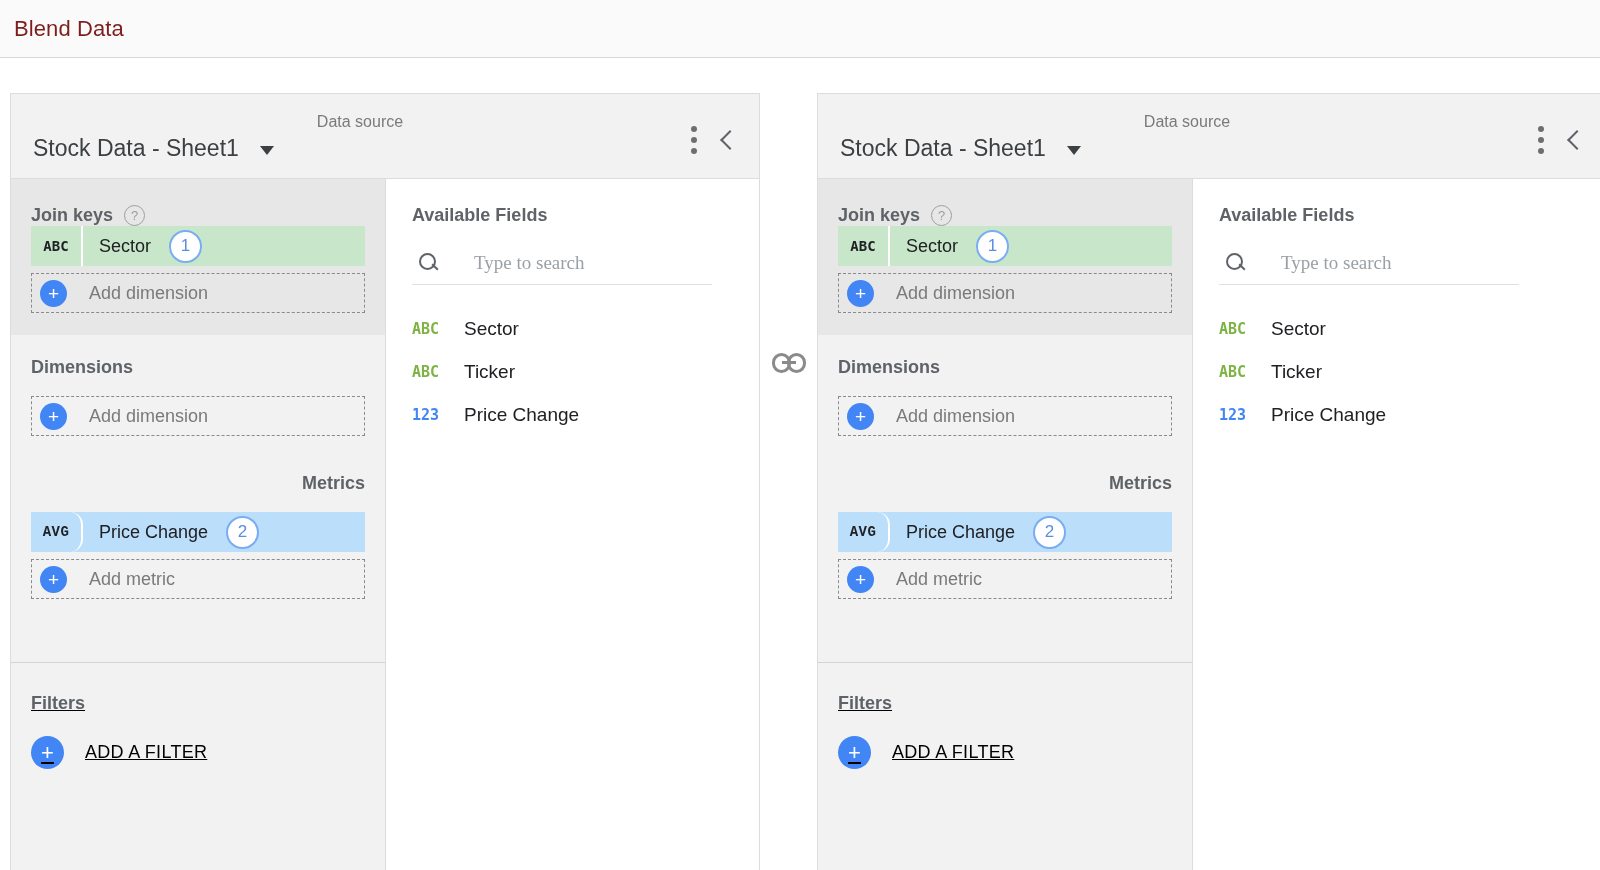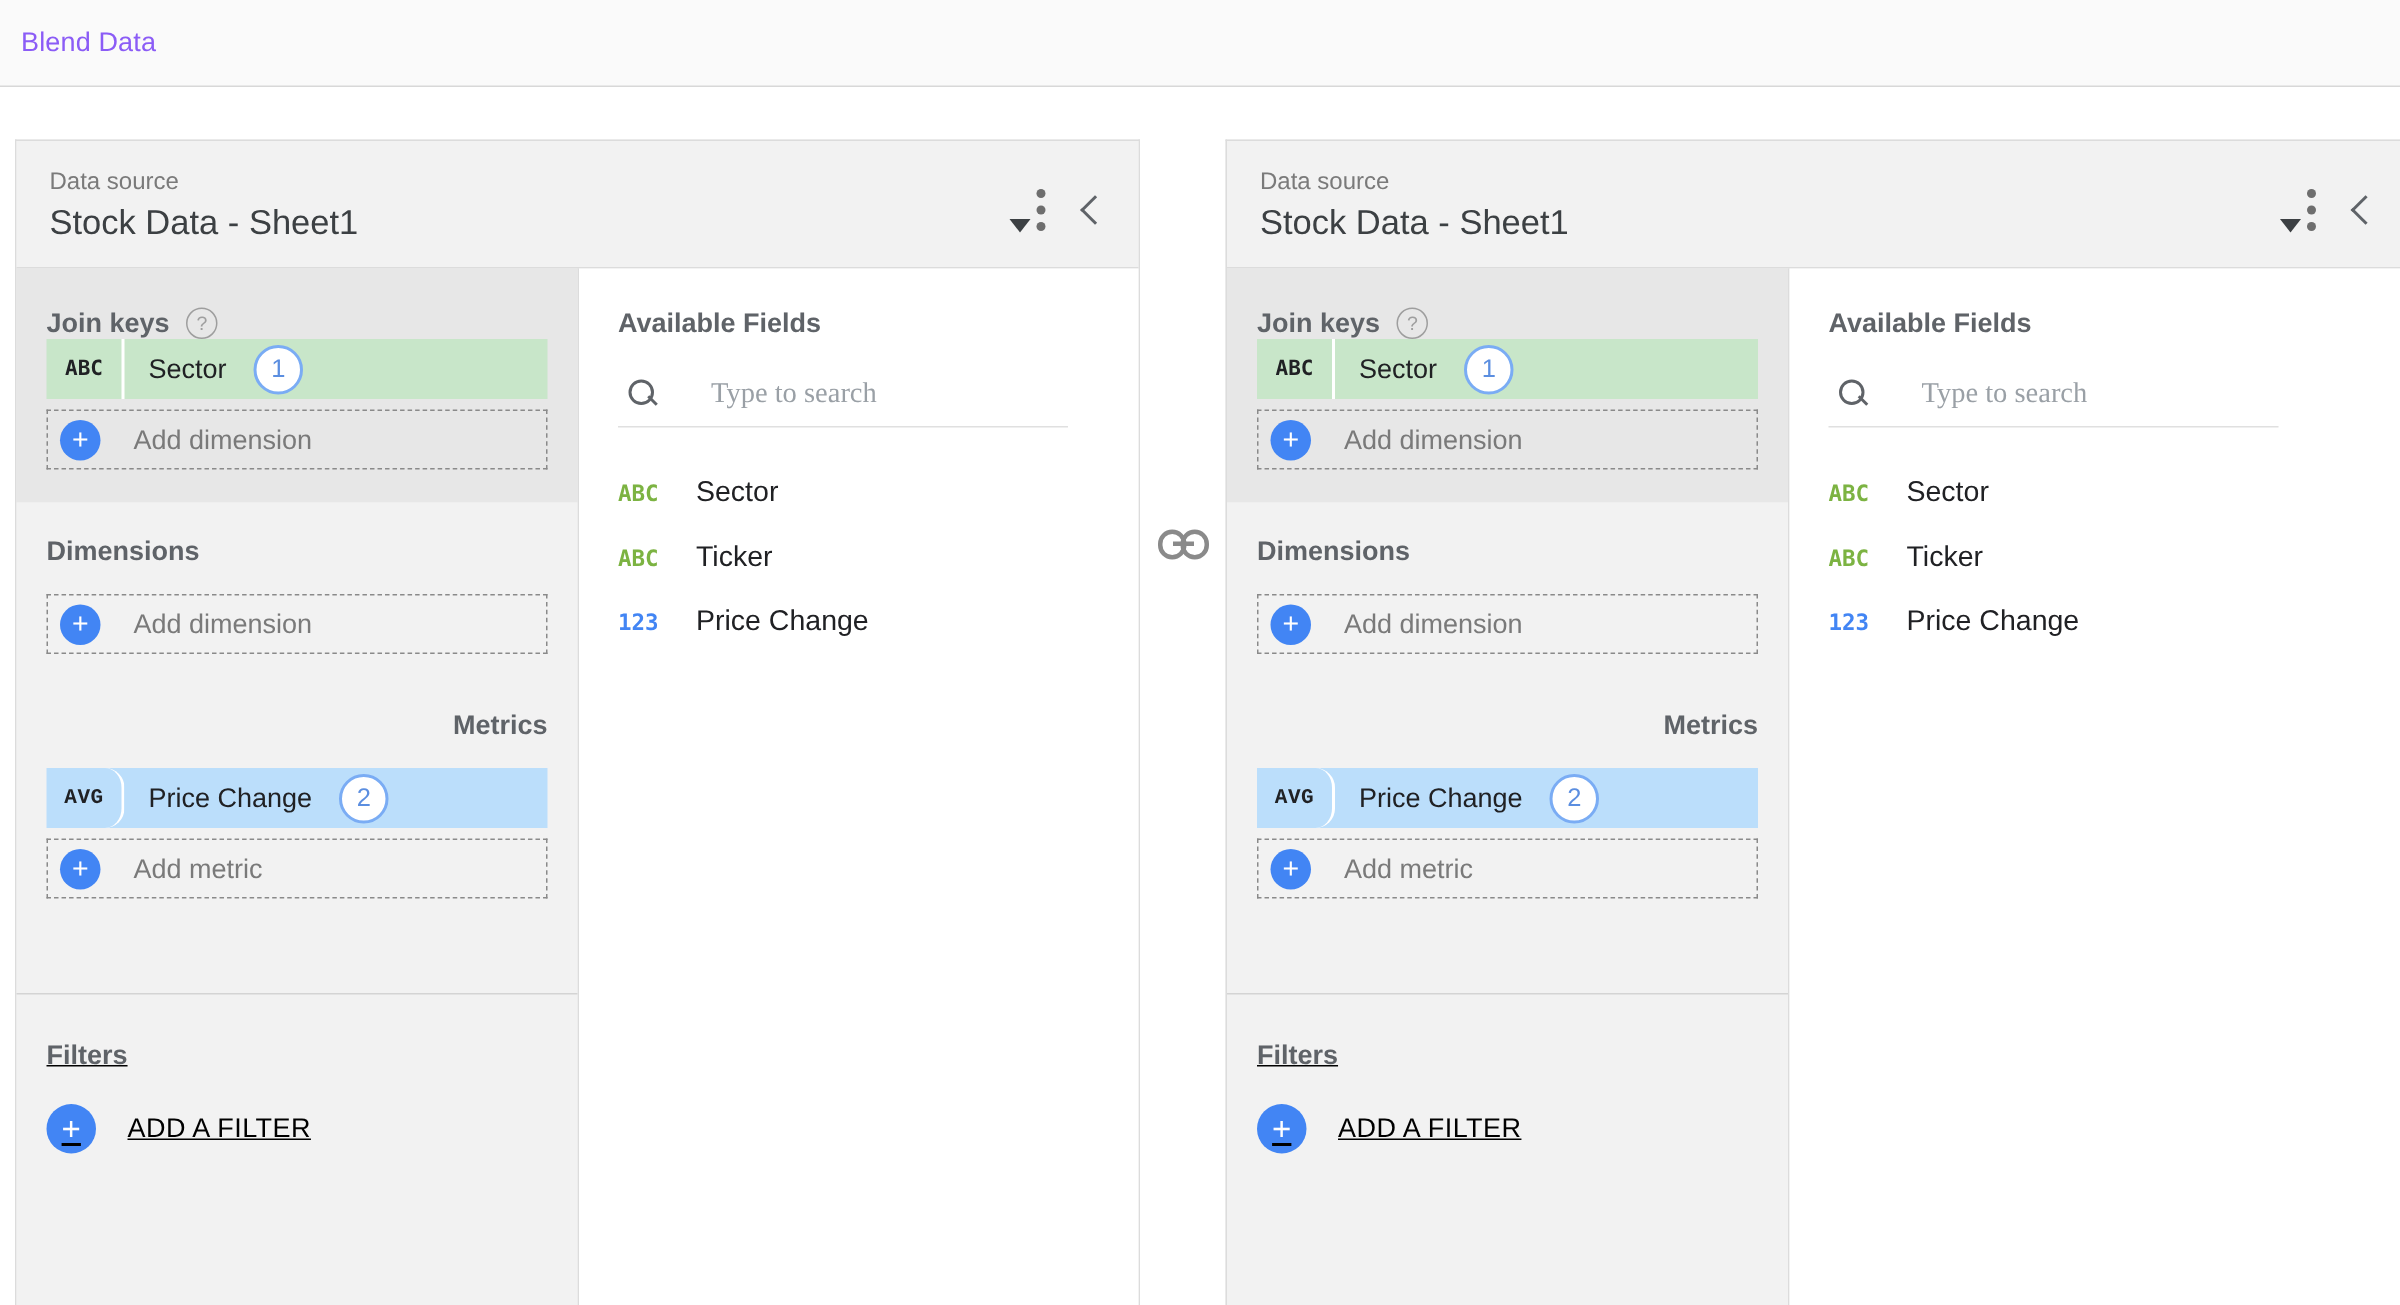--- a/index.html
+++ b/index.html
@@ -12,22 +12,22 @@
 
   
   .titlebar {
     height: 58px;
     background: #fafafa;
     border-bottom: 1px solid #d8d8d8;
     display: flex; align-items: center;
     padding-left: 14px;
   }
   .titlebar-title {
-    font-size: 18px;
-    color: #8b5cf6;
+    font-size: 22px;
+    color: #7f1d1d;
     font-weight: 400;
     letter-spacing: 0.1px;
   }
 
   
   .workspace {
     position: relative;
     height: 812px;
     background: #ffffff;
     padding-top: 35px;
@@ -59,22 +59,23 @@
     border-bottom: 1px solid #dcdcdc;
     display: flex;
     align-items: flex-start;
     padding: 18px 22px 0 22px;
     flex: none;
   }
   .ds-block { flex: 1 1 auto; }
   .ds-label {
     font-size: 16px; color: #7a7a7a; line-height: 20px;
     margin-bottom: 2px;
-  }
-  .ds-name-row { display: flex; align-items: center; gap: 21px; justify-content: space-between; }
+    text-align: center;
+  }
+  .ds-name-row { display: flex; align-items: center; gap: 21px; }
   .ds-name {
     font-size: 23px; color: #3c4043; line-height: 28px; font-weight: 400;
   }
   .caret-down {
     width: 0; height: 0;
     border-left: 7px solid transparent;
     border-right: 7px solid transparent;
     border-top: 9px solid #3c4043;
     margin-top: 4px;
   }

